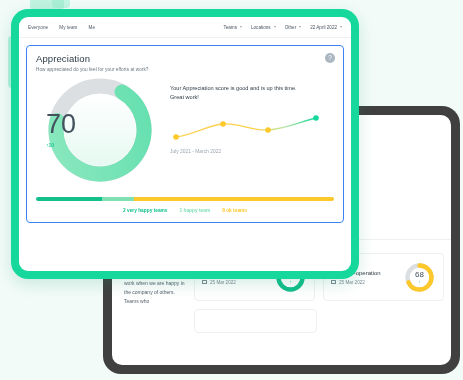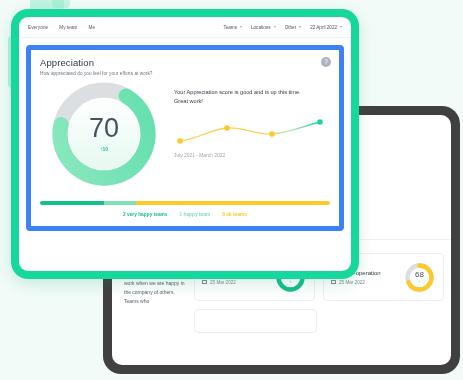--- a/index.html
+++ b/index.html
@@ -59,39 +59,39 @@
   .nav-right{margin-left:auto;display:flex;gap:9px;align-items:center;}
   .nav-pill{display:flex;align-items:center;gap:3px;}
   .nav-pill span{font-size:4.6px;color:#4a5560;}
   .caret{
     width:0;height:0;border-left:1.6px solid transparent;
     border-right:1.6px solid transparent;border-top:2px solid #9aa6b0;
   }
 
   
   .card{
-    margin:7px 7px 0 7px;border:5px solid #3b82f6;border-radius:4px;
+    margin:7px 7px 0 7px;border:1px solid #3b82f6;border-radius:4px;
     background:#fff;position:relative;
   }
   .card-head{padding:7px 9px 0 9px;}
   .card-title{font-size:9.5px;color:#2c3a45;font-weight:400;letter-spacing:.1px;}
   .card-sub{font-size:4.7px;color:#6b7680;margin-top:2.5px;letter-spacing:.05px;}
   .help-icon{
     position:absolute;right:8px;top:7px;width:10px;height:10px;border-radius:50%;
     background:#aab6c0;color:#fff;font-size:6.5px;line-height:10px;text-align:center;
   }
 
   
   .body-row{display:flex;padding:4px 9px 0 9px;}
   .gauge-wrap{width:128px;display:flex;justify-content:center;align-items:center;}
   .gauge{position:relative;width:108px;height:108px;}
   .gauge svg{display:block;}
   .gauge-center{
     position:absolute;inset:0;display:flex;flex-direction:column;
-    align-items:center;justify-content:center;
+    align-items:flex-start;justify-content:center;
   }
   .gauge-val{font-size:27px;color:#44525e;font-weight:300;line-height:1;}
   .gauge-delta{font-size:5px;color:#19c88f;margin-top:4px;font-weight:700;}
 
   .msg-col{flex:1;padding-top:8px;padding-left:6px;}
   .msg-text{font-size:5.6px;line-height:1.65;color:#2f3b45;max-width:138px;}
   .spark{margin-top:11px;position:relative;height:32px;}
   .spark svg{display:block;}
   .spark-label{font-size:4.9px;color:#9aa5ae;margin-top:4px;}
 

